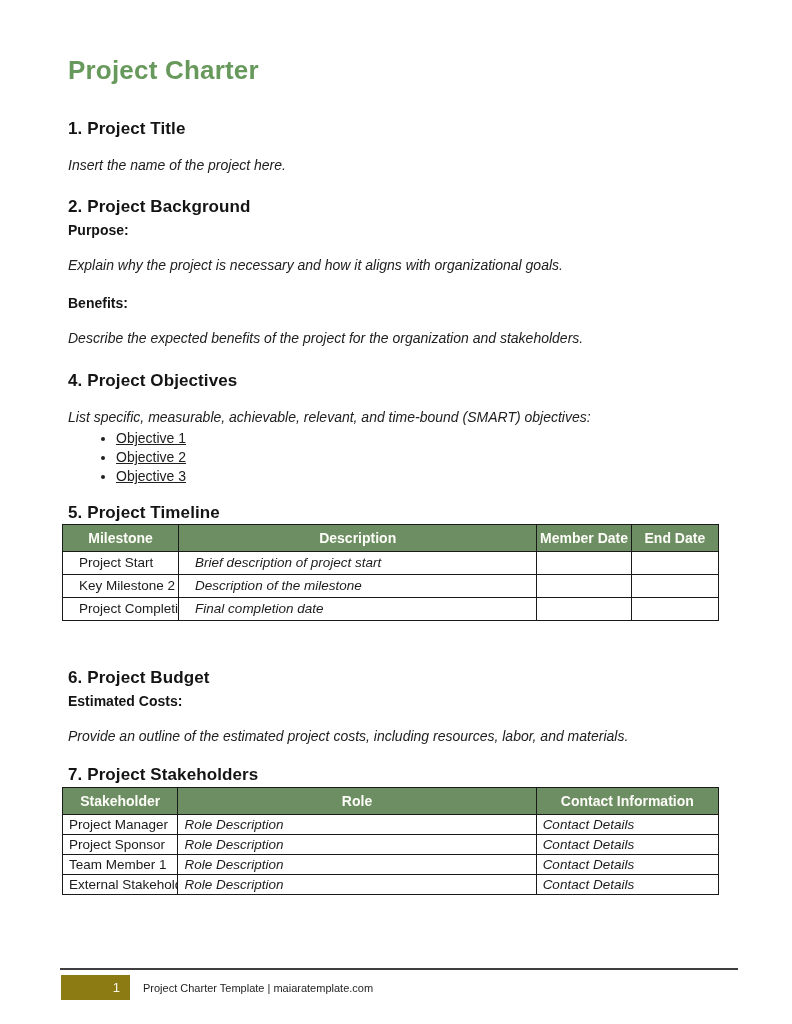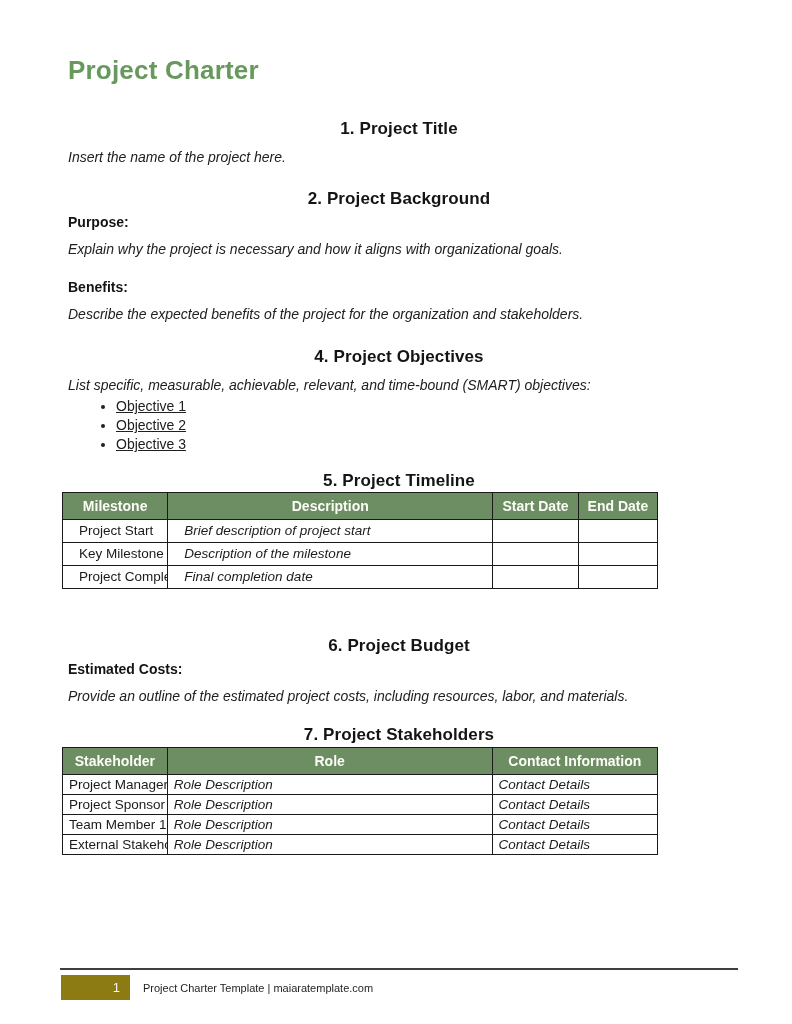--- a/index.html
+++ b/index.html
@@ -14,37 +14,37 @@
     background:#ffffff;color:var(--ink);
     font-family:"Liberation Sans",sans-serif;
   }
   .content{padding:55px 62px 0 62px;}
   h1{
     color:var(--title-green);font-size:26px;line-height:30px;
     font-weight:bold;margin:0 0 0 6px;letter-spacing:.2px;
   }
   h2{
     font-size:17px;line-height:21px;font-weight:bold;color:#141414;
-    margin:0 0 0 6px;letter-spacing:.1px;text-align:center;
+    margin:0 0 0 6px;letter-spacing:.1px;
   }
   section{display:block;}
   .s1{margin-top:33px}.s2{margin-top:22px}.s3{margin-top:15px}
   .s4{margin-top:23px}.s5{margin-top:16px}.s6{margin-top:46px}
   .s7{margin-top:19px}
   p{margin:0 0 0 6px;font-size:14px;line-height:18px;}
-  p.italic{font-style:italic;margin-top:9px;color:#202020;}
+  p.italic{font-style:italic;margin-top:17px;color:#202020;}
   p.label{font-weight:bold;margin-top:4px;color:#141414;}
   p.gap{margin-top:20px;}
   ul.objectives{
     margin:3px 0 0 6px;padding-left:48px;font-size:14px;line-height:19px;
     color:#202020;
     text-decoration:underline;
   }
   table{
-    border-collapse:collapse;width:596px;margin-top:1px;
+    border-collapse:collapse;width:657px;margin-top:1px;
     font-size:13.5px;table-layout:fixed;
   }
   th{
     background:var(--accent);color:#fdfdf8;font-weight:bold;font-size:14px;
     border:1px solid #1a1a1a;padding:4px 2px;text-align:center;line-height:18px;
   }
   td{
     border:1px solid #1a1a1a;padding:2px 16px;line-height:18px;height:18px;
     overflow:hidden;white-space:nowrap;
   }
@@ -102,21 +102,21 @@
       <colgroup>
         <col class="tl-c1">
           <col class="tl-c2">
           <col class="tl-c3">
           <col class="tl-c4">
       </colgroup>
       <thead>
         <tr>
             <th>Milestone</th>
             <th>Description</th>
-            <th>Start Date</th>
+            <th>Member Date</th>
             <th>End Date</th>
           </tr>
       </thead>
       <tbody>
           <tr>
             <td>Project Start</td>
             <td>Brief description of project start</td>
             <td></td>
             <td></td>
           </tr>

